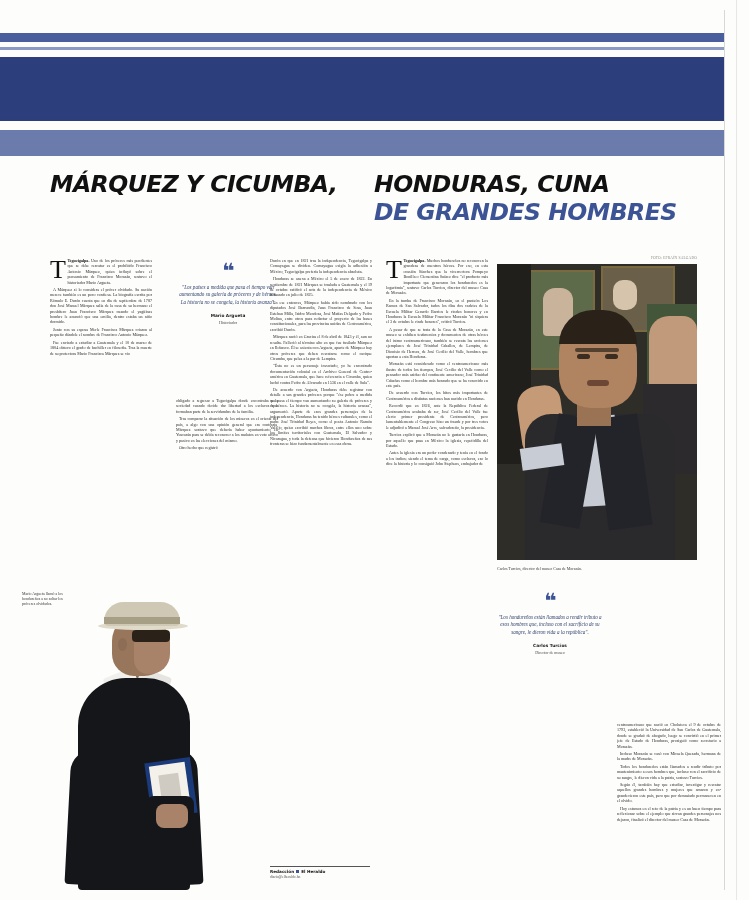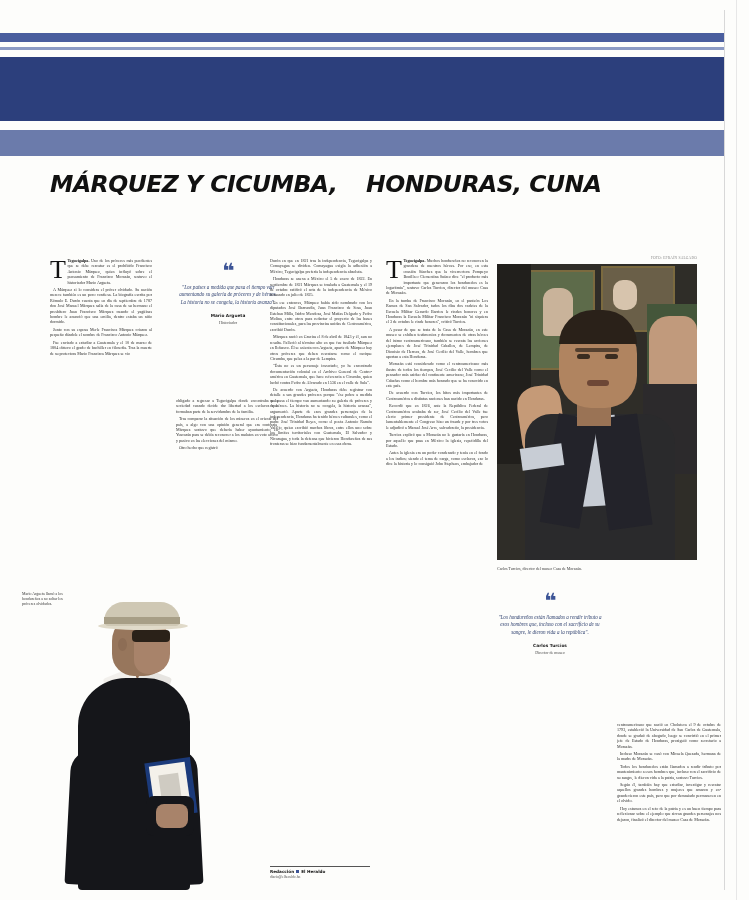--- a/index.html
+++ b/index.html
@@ -23,21 +23,21 @@
   .band-slate{position:absolute;left:0;width:724px;height:26px;top:130px;background:#6b7bab;}
   .page-edge{position:absolute;left:724px;top:10px;width:1px;height:880px;background:#d8d8d8;}
   .page-edge2{position:absolute;left:736px;top:0px;width:1px;height:900px;background:#e7e7e7;}
 
   
   .headzone{position:absolute;left:0;top:163px;width:724px;height:82px;}
   .head{position:absolute;font-family:"DejaVu Sans", sans-serif;font-weight:bold;font-style:italic;letter-spacing:-0.5px;}
   .head .l1{color:#111111;font-size:23.5px;line-height:27px;white-space:nowrap;}
   .head .l2{color:#3c5496;font-size:23.5px;line-height:28px;white-space:nowrap;}
   #head-left{left:50px;top:8px;}
-  #head-right{left:366px;top:8px;}
+  #head-right{left:374px;top:8px;}
 
   
   .col{position:absolute;top:258px;width:102px;
        font-size:4.1px;line-height:5.4px;text-align:justify;color:#2b2b2b;
        font-family:"Liberation Serif", serif;}
   #col1{left:50px;}
   #col2{left:176px;}
   #col3{left:270px;}
   #col4{left:386px;}
   #col5{left:617px;width:104px;}
@@ -131,20 +131,21 @@
   </div>
   <div class="page-edge"></div>
   <div class="page-edge2"></div>
 
   <div class="headzone">
     <div class="head" id="head-left">
       <div class="l1">MÁRQUEZ Y CICUMBA,</div>
     </div>
     <div class="head" id="head-right">
       <div class="l1">HONDURAS, CUNA</div>
+      <div class="l2">DE GRANDES HOMBRES</div>
     </div>
   </div>
 
   <div class="col" id="col1" style="height:330px;overflow:hidden;">
     <p class="noind"><span class="dropcap">T</span><span class="lead">Tegucigalpa.</span> <span>Uno de los próceres más pendientes que se debe rescatar es el prohibido Francisco Antonio Márquez, quien influyó sobre el pensamiento de Francisco Morazán, sostuvo el historiador Mario Argueta.</span></p>
     <p><span>A Márquez si lo considera el prócer olvidado. Su nación merece también es un poco confiesa. La biografía escrita por Rómulo E. Durón cuenta que en día de septiembre de 1787 don José Manuel Márquez salía de la casa de su hermano el presbítero Juan Francisco Márquez cuando el yagüínas hombre le anunció que una emilia, dentro estaba un niño dormido.</span></p>
     <p><span>Junto con su esposa Merle Francisca Márquez criaron al pequeño dándole el nombre de Francisco Antonio Márquez.</span></p>
     <p><span>Fue enviado a estudiar a Guatemala y el 10 de marzo de 1804 obtuvo el grado de bachiller en filosofía. Tras la muerte de su protectora Mario Francisca Márquez se vio</span></p>
   </div>
 

